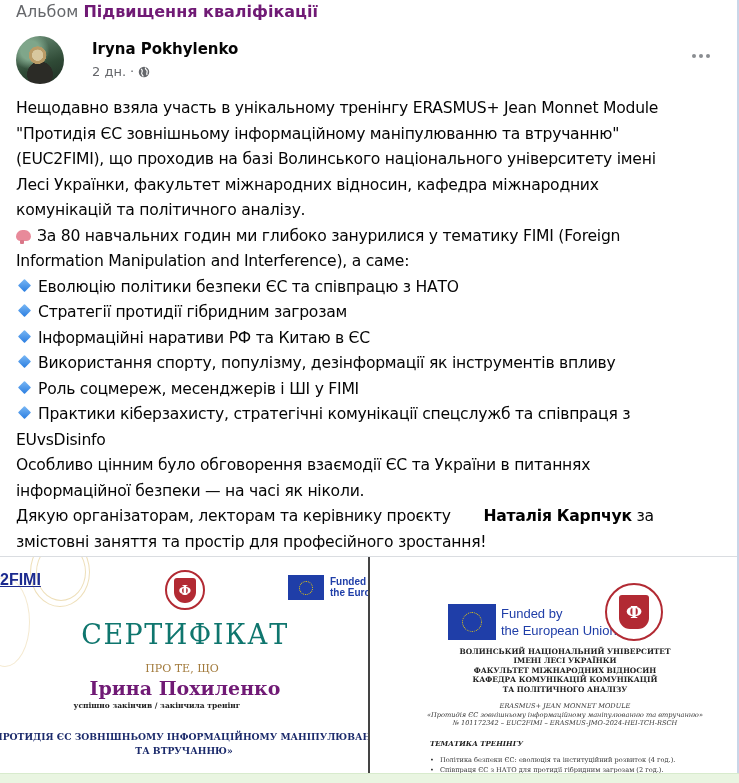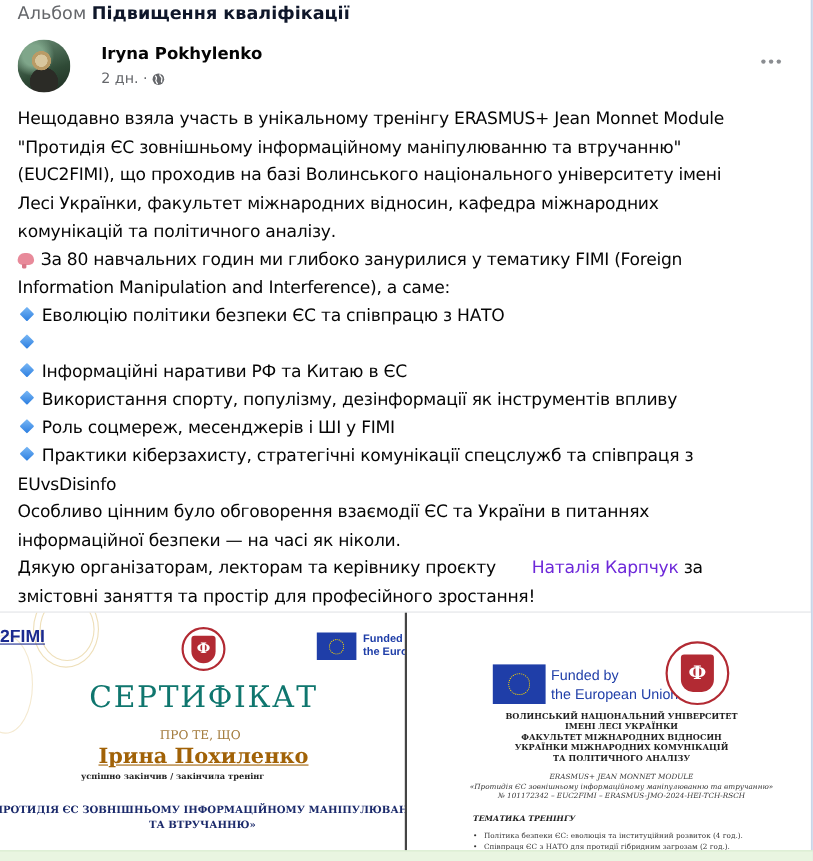--- a/index.html
+++ b/index.html
@@ -1,21 +1,21 @@
 <!DOCTYPE html>
 <html><head>
 <meta charset="utf-8">
 <style>
   * { box-sizing: border-box; margin: 0; padding: 0; }
   html, body { width: 739px; height: 783px; overflow: hidden; background: #ffffff; }
   body { font-family: "DejaVu Sans", "Liberation Sans", sans-serif; color: #050505; position: relative; }
 
   .album-bar { position: absolute; left: 0; top: 0; width: 739px; height: 28px; padding-left: 16px; font-size: 16px; line-height: 24px; }
   .album-bar .prefix { color: #65676b; }
-  .album-bar .name { color: #0f172a; font-weight: bold; }
+  .album-bar .name { color: #701a75; font-weight: bold; }
 
   .right-edge { position: absolute; right: 0; top: 0; width: 2px; height: 783px; background: #c9d6e8; }
 
   .post-header { position: absolute; left: 16px; top: 36px; height: 48px; display: flex; align-items: center; }
   .avatar { width: 48px; height: 48px; border-radius: 50%; overflow: hidden; position: relative;
     background: radial-gradient(circle at 45% 40%, #d8c79e 0 14%, #b99b66 15% 22%, transparent 23%),
                 radial-gradient(circle at 50% 80%, #2b2b26 0 28%, transparent 29%),
                 radial-gradient(circle at 30% 30%, #7fa68a 0 20%, transparent 40%),
                 linear-gradient(160deg, #6e927a, #2f4a36 60%, #1e2c22); }
   .author-block { margin-left: 28px; }
@@ -24,21 +24,21 @@
   .globe { width: 12px; height: 12px; display: inline-block; }
 
   .more-button { position: absolute; right: 24px; top: 46px; width: 28px; height: 20px; display: flex; align-items: center; justify-content: center; gap: 3px; cursor: pointer; }
   .more-button .dot { width: 4px; height: 4px; border-radius: 50%; background: #8a8d91; }
 
   .post-body { position: absolute; left: 16px; top: 96px; width: 710px; font-size: 15.6px; line-height: 25.5px; color: #050505; font-family: "DejaVu Sans", sans-serif; letter-spacing: -0.25px; }
   .post-body p { margin: 0; }
   .bullet { display: inline-block; width: 11px; height: 11px; background: linear-gradient(135deg, #7ab8f5, #2a7de0); transform: rotate(45deg) scale(0.85); margin: 0 8px 0 3px; vertical-align: 1px; border-radius: 1px; }
   .brain { display: inline-block; width: 15px; height: 11px; border-radius: 7px 7px 5px 5px; background: #e88a9a; margin-right: 6px; vertical-align: 0px; position: relative; }
   .brain::after { content: ""; position: absolute; left: 4px; bottom: -3px; width: 4px; height: 4px; background: #d97788; border-radius: 1px; }
-  .mention { color: #6d28d9; font-weight: normal; cursor: pointer; padding-left: 28px; }
+  .mention { color: #000000; font-weight: bold; cursor: pointer; padding-left: 28px; }
 
   .photos { position: absolute; left: 0; top: 556px; width: 737px; height: 227px; display: flex; border-top: 1px solid #dadde1; }
   .photo { position: relative; height: 227px; overflow: hidden; background: #fff; }
   .photo-left { width: 370px; border-right: 2px solid #444; }
   .photo-right { flex: 1; }
 
   .swirl { position: absolute; left: 30px; top: -20px; width: 60px; height: 70px; border-radius: 50%; border: 1px solid #ead7a8; opacity: 0.8; }
   .swirl.s2 { left: 36px; top: -14px; width: 50px; height: 58px; }
   .swirl.s3 { left: -20px; top: 20px; width: 50px; height: 90px; border-color: #f1e4c4; }
 
@@ -55,21 +55,21 @@
   .eu-left { left: 288px; top: 18px; width: 36px; height: 25px; }
   .eu-left .ring { width: 14px; height: 14px; }
   .eu-right { left: 78px; top: 47px; width: 48px; height: 36px; }
   .eu-right .ring { width: 20px; height: 20px; }
 
   .funded-left { position: absolute; left: 330px; top: 19px; font: bold 10px "Liberation Sans", sans-serif; color: #1f3ea8; line-height: 11px; white-space: nowrap; }
   .funded-right { position: absolute; left: 131px; top: 48px; font: 13px "Liberation Sans", sans-serif; color: #1f3ea8; line-height: 17px; white-space: nowrap; }
 
   .cert-title { position: absolute; left: 0; width: 370px; top: 62px; text-align: center; font: 27px "DejaVu Serif", serif; color: #0f766e; letter-spacing: 1.5px; }
   .cert-sub { position: absolute; left: 0; width: 364px; top: 105px; text-align: center; font: 11px "DejaVu Serif", serif; color: #a27a3b; }
-  .cert-name { position: absolute; left: 0; width: 370px; top: 120px; text-align: center; font: bold 19px "DejaVu Serif", serif; color: #a16207; text-decoration: underline; }
+  .cert-name { position: absolute; left: 0; width: 370px; top: 120px; text-align: center; font: bold 19px "DejaVu Serif", serif; color: #701a75; }
   .cert-line { position: absolute; left: 0; width: 314px; top: 144px; text-align: center; font: bold 7.5px "DejaVu Serif", serif; color: #222; }
   .cert-training { position: absolute; left: -6px; width: 380px; top: 173px; text-align: center; font: bold 9.2px "DejaVu Serif", serif; color: #1b2a6b; line-height: 14px; white-space: nowrap; }
   .gold-rule { position: absolute; left: 28px; width: 324px; top: 219px; height: 2px; background: #e6c866; }
   .cert-footer { position: absolute; left: 0; width: 370px; top: 223px; text-align: center; font: 5px "DejaVu Serif", serif; color: #666; }
 
   .doc-head { position: absolute; left: 20px; width: 350px; top: 90px; text-align: center; font: bold 7.4px "DejaVu Serif", serif; color: #222; line-height: 9.4px; }
   .doc-erasmus { position: absolute; left: 20px; width: 350px; top: 145px; text-align: center; font: italic 6.6px "DejaVu Serif", serif; color: #333; line-height: 8.5px; }
   .doc-topic { position: absolute; left: 60px; top: 182px; font: bold italic 7px "DejaVu Serif", serif; color: #222; }
   .doc-list { position: absolute; left: 60px; top: 198px; font: 6.6px "DejaVu Serif", serif; color: #333; line-height: 10px; list-style: none; }
   .doc-list li::before { content: "•"; margin-right: 6px; }
@@ -109,21 +109,21 @@
 
 <div class="post-body">
   <p>Нещодавно взяла участь в унікальному тренінгу ERASMUS+ Jean Monnet Module</p>
   <p>"Протидія ЄС зовнішньому інформаційному маніпулюванню та втручанню"</p>
   <p>(EUC2FIMI), що проходив на базі Волинського національного університету імені</p>
   <p>Лесі Українки, факультет міжнародних відносин, кафедра міжнародних</p>
   <p>комунікацій та політичного аналізу.</p>
   <p><span class="brain"></span><span>За 80 навчальних годин ми глибоко занурилися у тематику FIMI (Foreign</span></p>
   <p>Information Manipulation and Interference), а саме:</p>
   <p><span class="bullet"></span><span>Еволюцію політики безпеки ЄС та співпрацю з НАТО</span></p>
-  <p><span class="bullet"></span></p>
+  <p><span class="bullet"></span><span>Стратегії протидії гібридним загрозам</span></p>
   <p><span class="bullet"></span><span>Інформаційні наративи РФ та Китаю в ЄС</span></p>
   <p><span class="bullet"></span><span>Використання спорту, популізму, дезінформації як інструментів впливу</span></p>
   <p><span class="bullet"></span><span>Роль соцмереж, месенджерів і ШІ у FIMI</span></p>
   <p><span class="bullet"></span><span>Практики кіберзахисту, стратегічні комунікації спецслужб та співпраця з</span></p>
   <p>EUvsDisinfo</p>
   <p>Особливо цінним було обговорення взаємодії ЄС та України в питаннях</p>
   <p>інформаційної безпеки — на часі як ніколи.</p>
   <p><span>Дякую організаторам, лекторам та керівнику проєкту </span><span class="mention">Наталія Карпчук</span><span> за</span></p>
   <p>змістовні заняття та простір для професійного зростання!</p>
 </div>
@@ -164,21 +164,21 @@
       <div>Funded by</div>
       <div>the European Union</div>
     </div>
     <div class="crest right">
         <div class="shield">Ф</div>
       </div>
     <div class="doc-head">
       <div>ВОЛИНСЬКИЙ НАЦІОНАЛЬНИЙ УНІВЕРСИТЕТ</div>
       <div>ІМЕНІ ЛЕСІ УКРАЇНКИ</div>
       <div>ФАКУЛЬТЕТ МІЖНАРОДНИХ ВІДНОСИН</div>
-      <div>УКРАЇНКИ МІЖНАРОДНИХ КОМУНІКАЦІЙ</div>
+      <div>КАФЕДРА КОМУНІКАЦІЙ КОМУНІКАЦІЙ</div>
       <div>ТА ПОЛІТИЧНОГО АНАЛІЗУ</div>
     </div>
     <div class="doc-erasmus">
       <div>ERASMUS+ JEAN MONNET MODULE</div>
       <div>«Протидія ЄС зовнішньому інформаційному маніпулюванню та втручанню»</div>
       <div>№ 101172342 – EUC2FIMI – ERASMUS-JMO-2024-HEI-TCH-RSCH</div>
     </div>
     <div class="doc-topic">ТЕМАТИКА ТРЕНІНГУ</div>
     <ul class="doc-list">
       <li>Політика безпеки ЄС: еволюція та інституційний розвиток (4 год.).</li>

